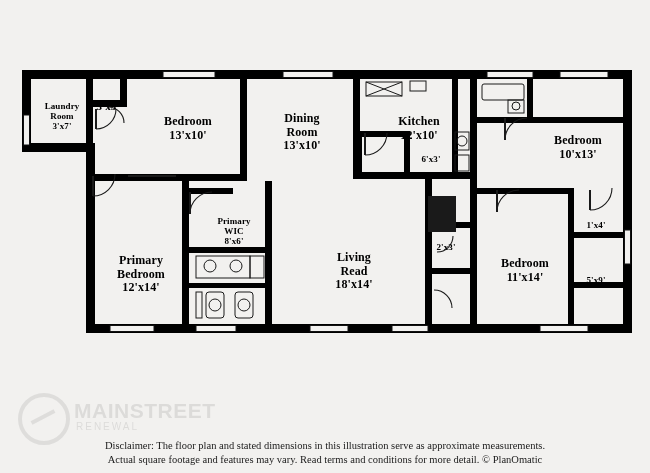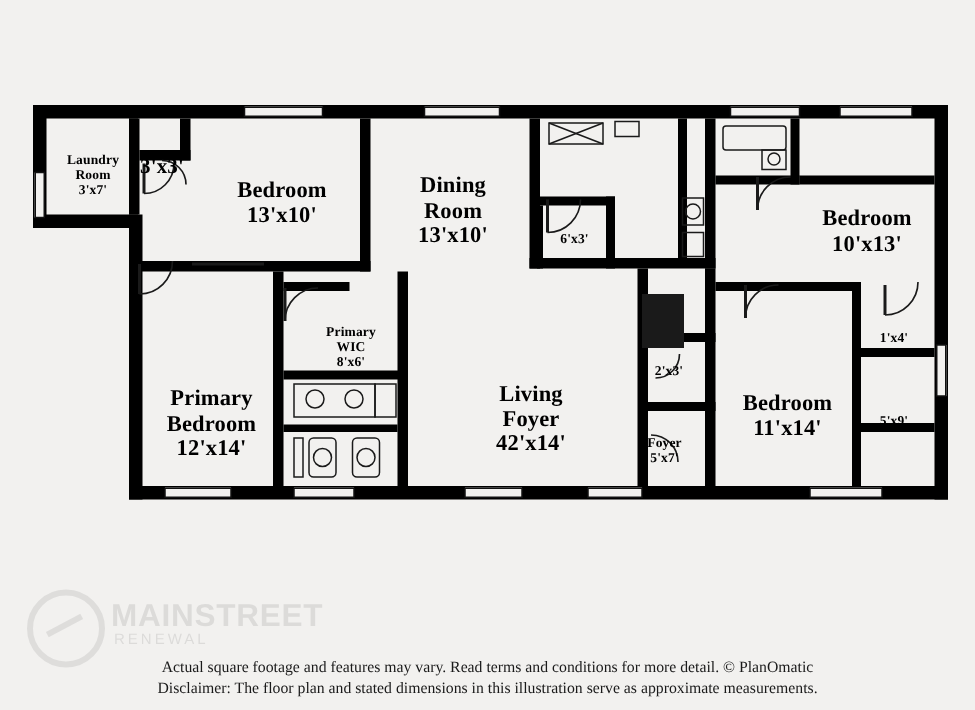--- a/index.html
+++ b/index.html
@@ -17,23 +17,23 @@
     position:absolute;
     text-align:center;
     font-family:"Liberation Serif", serif;
     font-weight:bold;
     color:#000;
     line-height:1.12;
     white-space:pre-line;
     letter-spacing:0.1px;
   }
   .dim{display:block;font-weight:bold;}
-  .tiny{font-size:14px;}
+  .tiny{font-size:11px;}
   .small{font-size:9px;font-family:Liberation Serif, serif;}
-  .med{font-size:15px;}
+  .med{font-size:12px;}
   .disclaimer{
     position:absolute;
     left:0;right:0;bottom:6px;
     text-align:center;
     font-family:"Liberation Serif", serif;
     font-size:10.5px;
     color:#1a1a1a;
     line-height:1.35;
   }
   .watermark{
@@ -224,58 +224,58 @@
   <div class="room-label tiny" style="left:91px;top:88px;width:34px;">
     <span class="dim">3'x3'</span>
   </div>
   <div class="room-label med" style="left:152px;top:102px;width:72px;">
     <span>Bedroom</span><span class="dim">13'x10'</span>
   </div>
   <div class="room-label med" style="left:272px;top:99px;width:60px;">
     <span>Dining
 Room</span><span class="dim">13'x10'</span>
   </div>
-  <div class="room-label small" style="left:363px;top:144px;width:40px;">
+  <div class="room-label med" style="left:389px;top:102px;width:60px;">
+    <span>Kitchen</span><span class="dim">12'x10'</span>
+  </div>
+  <div class="room-label small" style="left:363px;top:144px;width:40px;padding-left:48px;">
     <span class="dim">6'x3'</span>
   </div>
   <div class="room-label med" style="left:545px;top:121px;width:66px;">
     <span>Bedroom</span><span class="dim">10'x13'</span>
   </div>
   <div class="room-label small" style="left:206px;top:206px;width:56px;">
     <span>Primary
 WIC</span><span class="dim">8'x6'</span>
   </div>
   <div class="room-label med" style="left:107px;top:241px;width:68px;">
     <span>Primary
 Bedroom</span><span class="dim">12'x14'</span>
   </div>
   <div class="room-label med" style="left:325px;top:238px;width:58px;">
     <span>Living
-Foyer</span><span class="dim">42'x14'</span>
+Read</span><span class="dim">18'x14'</span>
   </div>
   <div class="room-label small" style="left:428px;top:232px;width:36px;">
     <span class="dim">2'x3'</span>
-  </div>
-  <div class="room-label small" style="left:418px;top:280px;width:50px;">
-    <span>Foyer</span><span class="dim">5'x7'</span>
   </div>
   <div class="room-label med" style="left:495px;top:244px;width:60px;">
     <span>Bedroom</span><span class="dim">11'x14'</span>
   </div>
   <div class="room-label small" style="left:578px;top:210px;width:36px;">
     <span class="dim">1'x4'</span>
   </div>
   <div class="room-label small" style="left:578px;top:265px;width:36px;">
     <span class="dim">5'x9'</span>
   </div>
 
   <div class="watermark">
     <div class="wm-circle"></div>
     <div class="wm-text">MAINSTREET</div>
     <div class="wm-sub">RENEWAL</div>
   </div>
 
   <div class="disclaimer">
+    <div>Disclaimer: The floor plan and stated dimensions in this illustration serve as approximate measurements.</div>
     <div>Actual square footage and features may vary. Read terms and conditions for more detail. © PlanOmatic</div>
-    <div>Disclaimer: The floor plan and stated dimensions in this illustration serve as approximate measurements.</div>
   </div>
 
 </div>
 
 </body></html>

